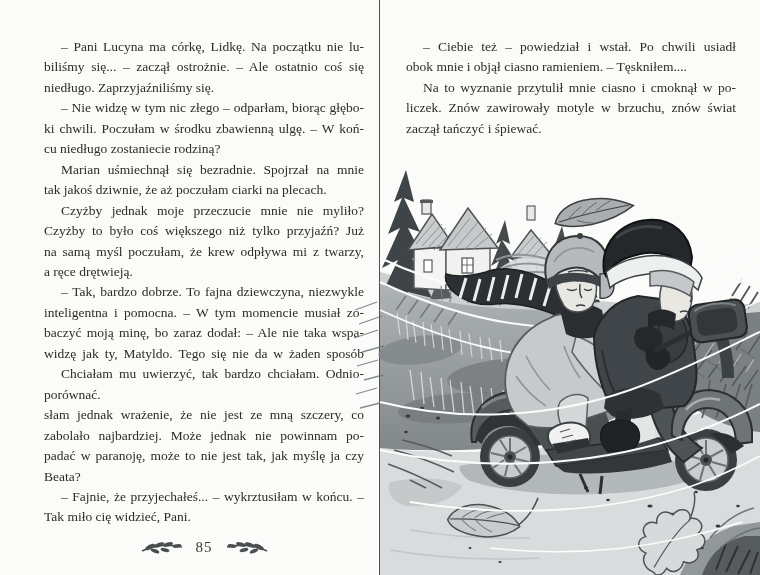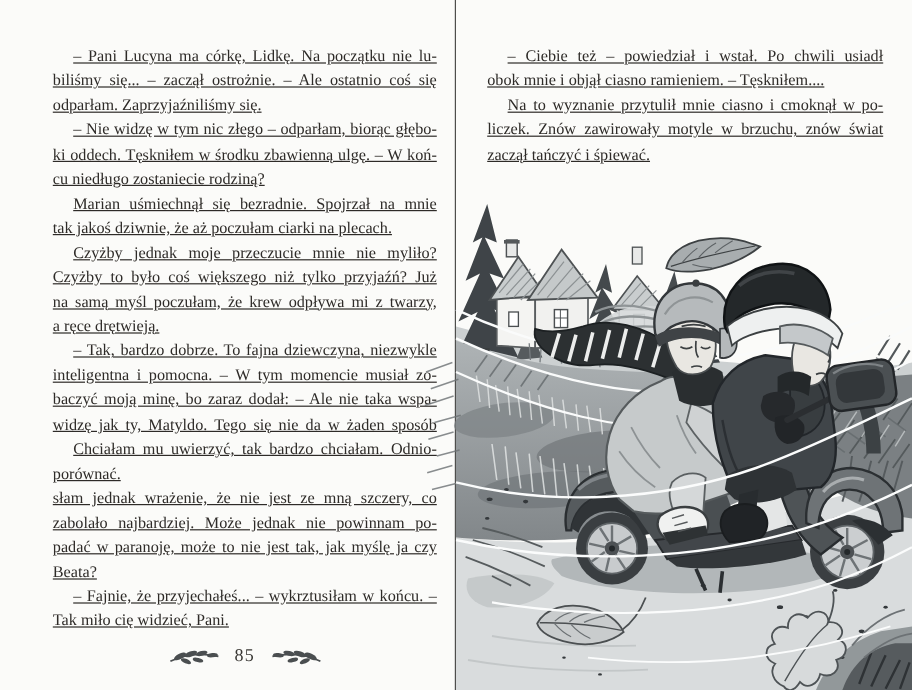--- a/index.html
+++ b/index.html
@@ -11,42 +11,42 @@
   .gutter{
     position:absolute;left:379px;top:0;width:1px;height:575px;
     background:#4e4e4c;
   }
   .text-block{
     position:absolute;top:37px;
     font-size:13.5px;line-height:20.45px;color:#2e2b28;
   }
   .text-block.left{left:44px;width:320px;}
   .text-block.right{left:406px;width:330px;}
-  .line{text-align:justify;text-align-last:justify;white-space:normal;text-decoration:underline;}
+  .line{text-align:justify;text-align-last:justify;white-space:normal;}
   .line.last{text-align-last:left;}
   .line.indent{text-indent:17px;}
   .footer{
     position:absolute;left:44px;top:536px;width:320px;height:22px;
     display:flex;align-items:center;justify-content:center;gap:12px;
   }
   .pageno{font-size:15px;color:#3a3835;letter-spacing:1px;}
   .ornament{display:block;}
   .illustration{position:absolute;left:350px;top:150px;width:410px;height:425px;}
 </style>
 </head>
 <body>
 
 <div class="gutter"></div>
 
 <div class="text-block left">
     <div class="line indent">– Pani Lucyna ma córkę, Lidkę. Na początku nie lu-</div>
     <div class="line">biliśmy się... – zaczął ostrożnie. – Ale ostatnio coś się</div>
-    <div class="line last">odparłam. Zaprzyjaźniliśmy się.</div>
+    <div class="line last">niedługo. Zaprzyjaźniliśmy się.</div>
     <div class="line indent">– Nie widzę w tym nic złego – odparłam, biorąc głębo-</div>
-    <div class="line">ki oddech. Tęskniłem w środku zbawienną ulgę. – W koń-</div>
+    <div class="line">ki chwili. Poczułam w środku zbawienną ulgę. – W koń-</div>
     <div class="line last">cu niedługo zostaniecie rodziną?</div>
     <div class="line indent">Marian uśmiechnął się bezradnie. Spojrzał na mnie</div>
     <div class="line last">tak jakoś dziwnie, że aż poczułam ciarki na plecach.</div>
     <div class="line indent">Czyżby jednak moje przeczucie mnie nie myliło?</div>
     <div class="line">Czyżby to było coś większego niż tylko przyjaźń? Już</div>
     <div class="line">na samą myśl poczułam, że krew odpływa mi z twarzy,</div>
     <div class="line last">a ręce drętwieją.</div>
     <div class="line indent">– Tak, bardzo dobrze. To fajna dziewczyna, niezwykle</div>
     <div class="line">inteligentna i pomocna. – W tym momencie musiał zo-</div>
     <div class="line">baczyć moją minę, bo zaraz dodał: – Ale nie taka wspa-</div>

